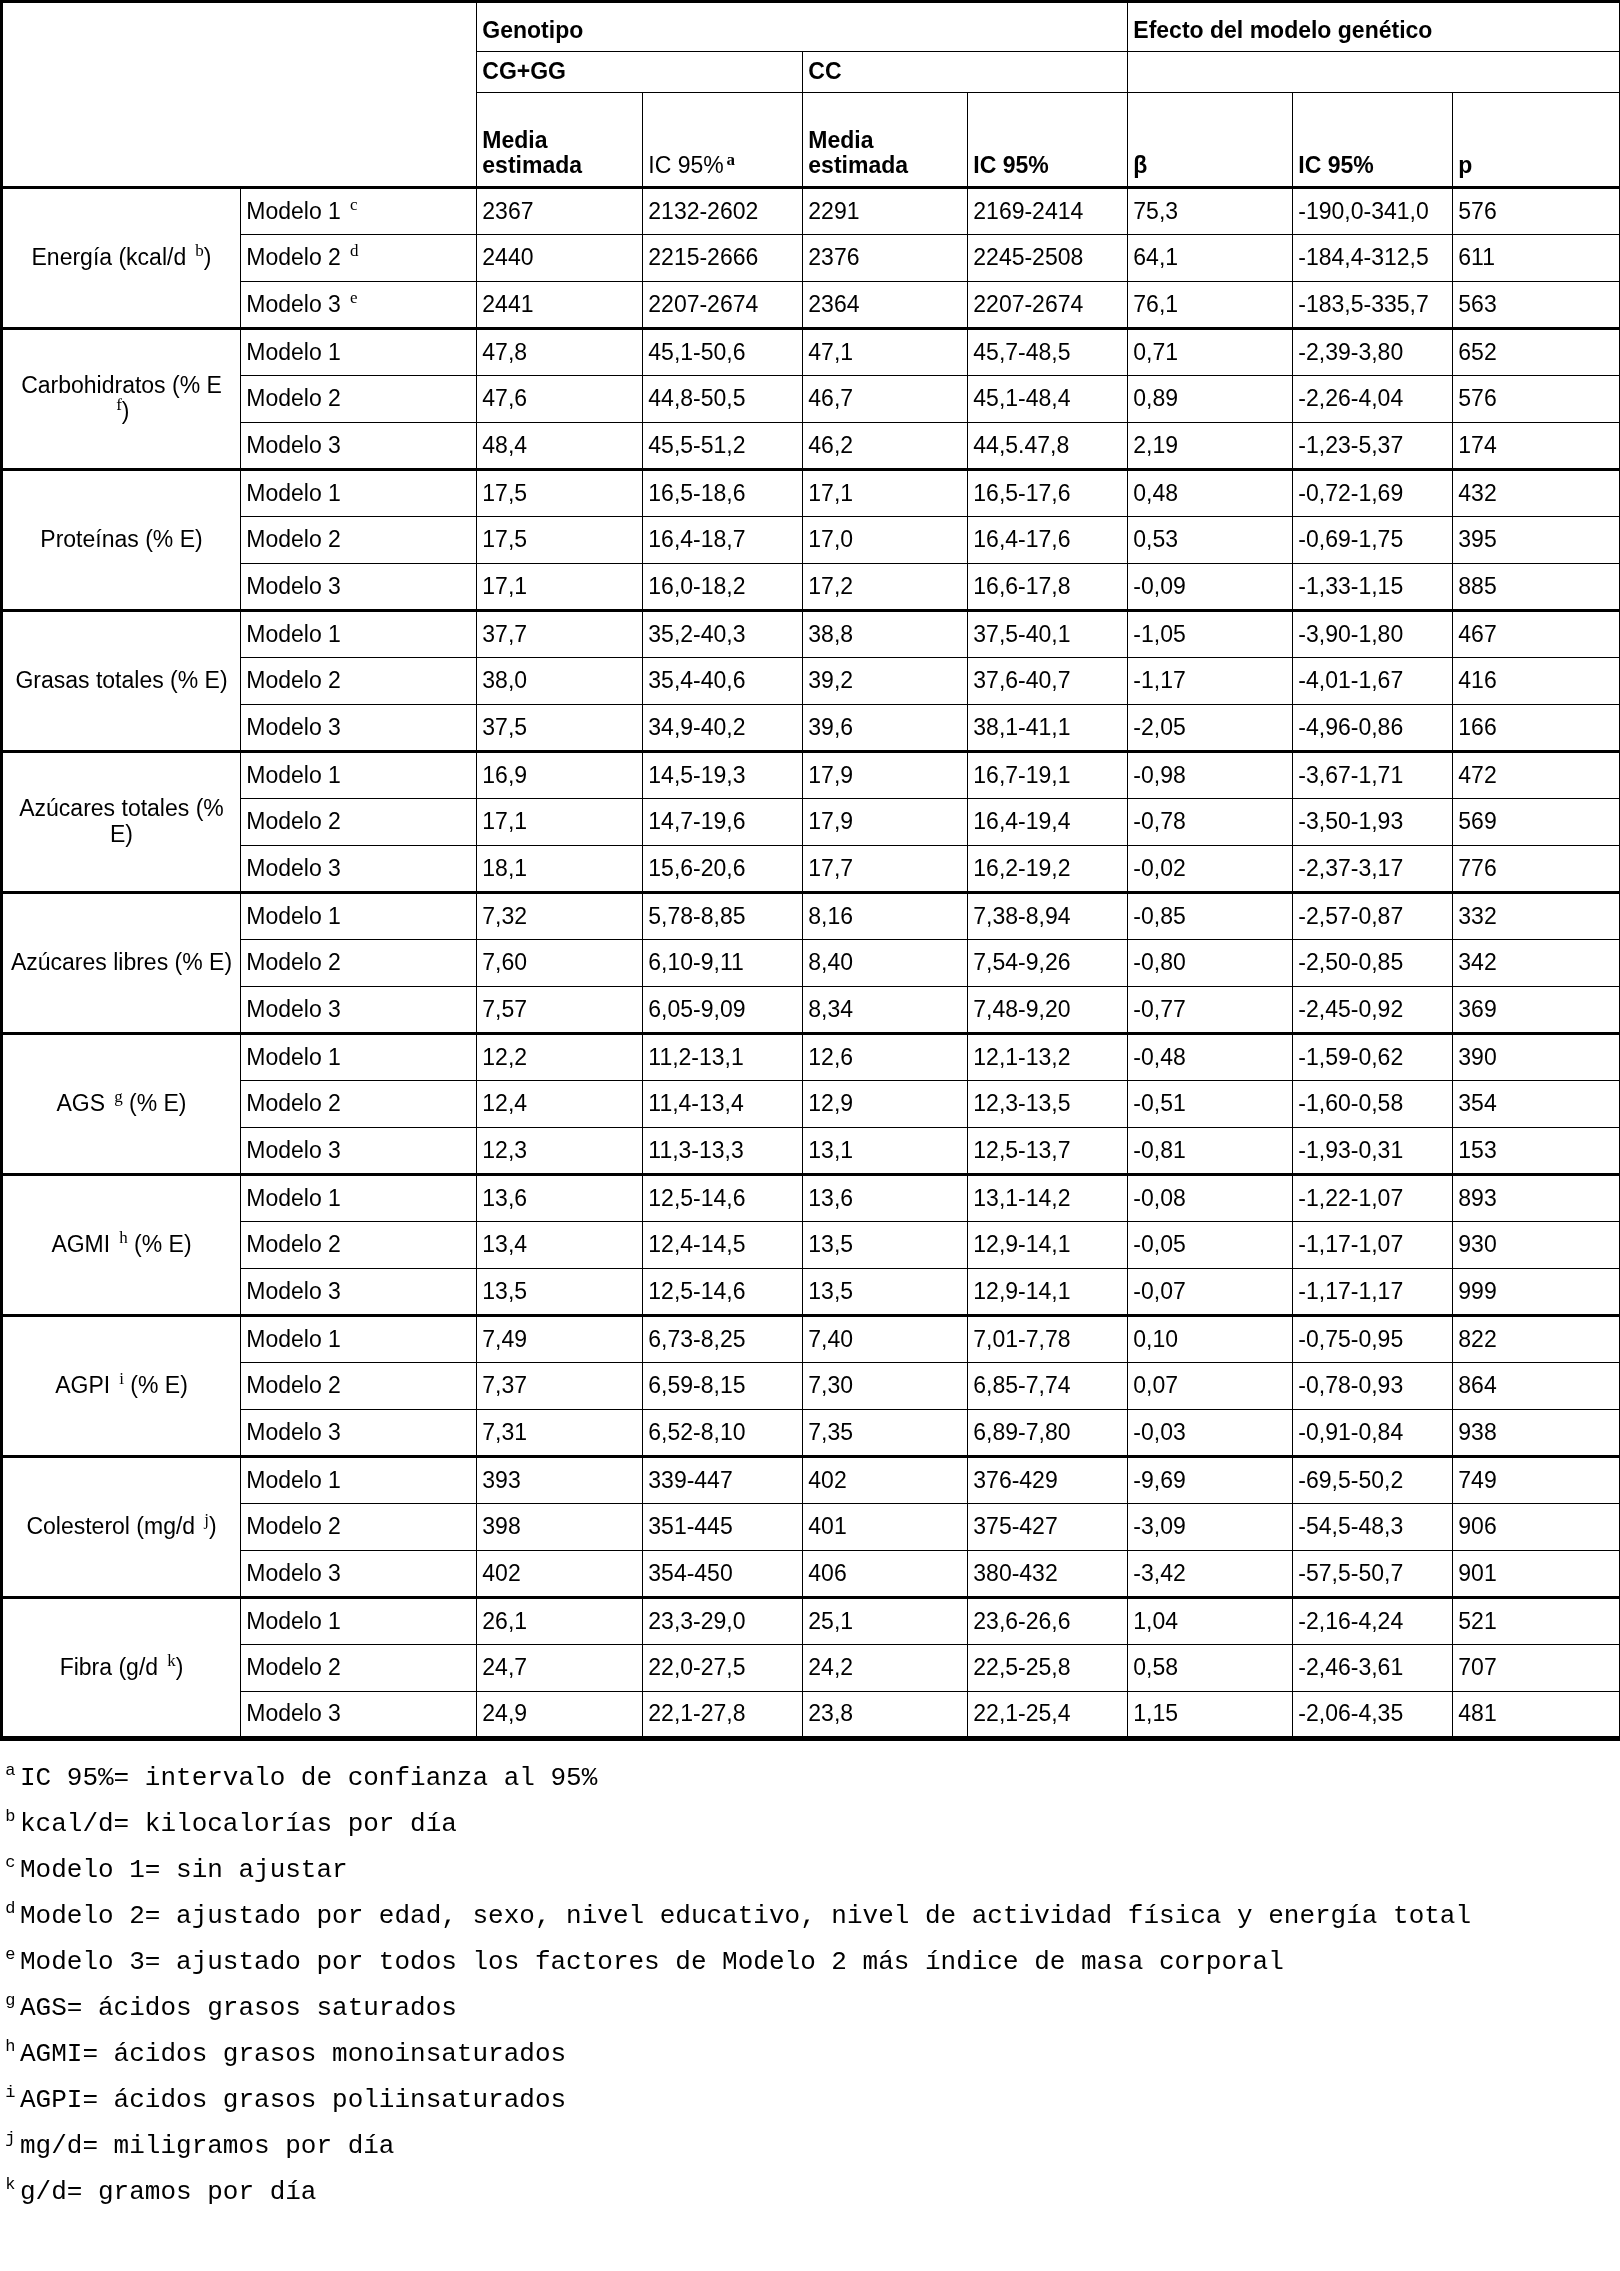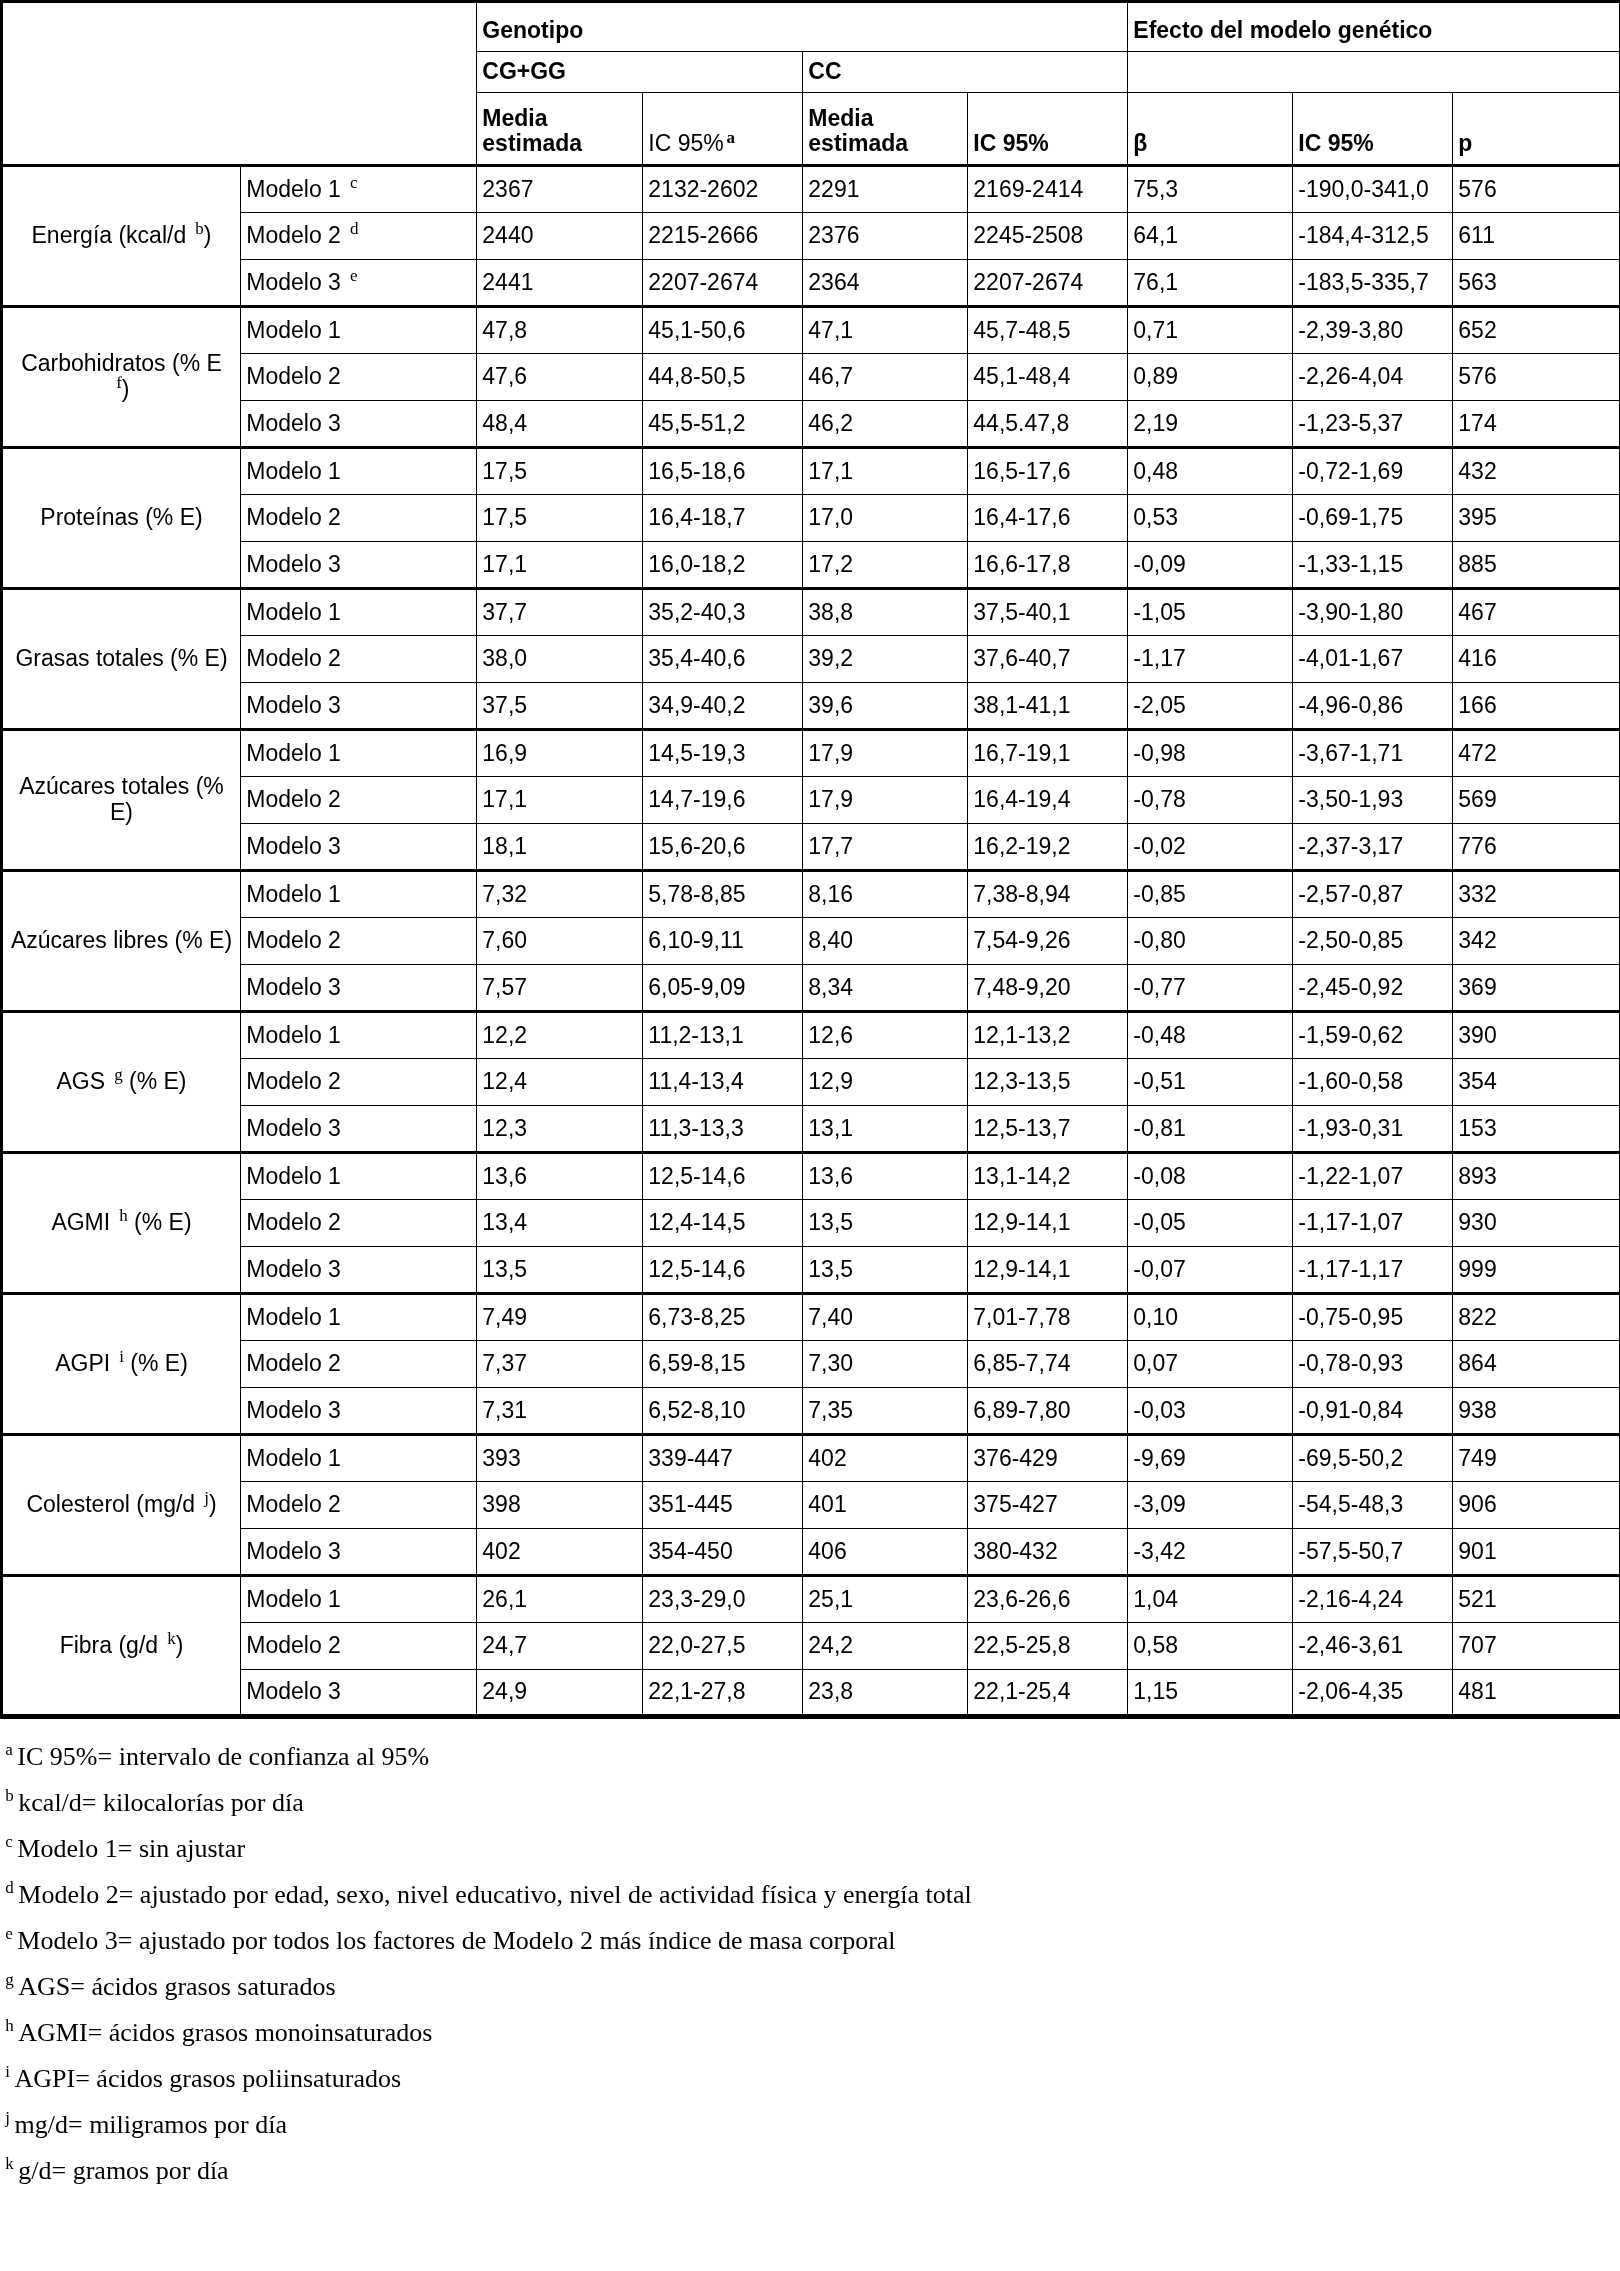--- a/index.html
+++ b/index.html
@@ -28,21 +28,21 @@
   thead td {
     font-weight: bold;
     vertical-align: bottom;
     padding-bottom: 7px;
     text-align: left;
     margin-left: 48px;
   }
   thead { border-bottom: 3.6px solid #000; }
   thead tr:nth-child(1) { height: 50px; }
   thead tr:nth-child(2) { height: 41px; }
-  thead tr:nth-child(3) { height: 73px; }
+  thead tr:nth-child(3) { height: 95px; }
   td.hdr-regular { font-weight: normal; }
   tbody { border-top: 3.6px solid #000; }
   tbody tr { height: 47px; }
   td.rowlabel {
     text-align: center;
     padding: 1.8px 7.1px;
   }
   td.num, td.modelcell { text-align: left; }
   sup.note-sup {
     font-family: "Liberation Serif", serif;
@@ -53,20 +53,21 @@
   }
   sup.note-sup.bold { font-weight: bold; }
   .footnotes {
     padding: 23px 0 0 5.3px;
     font-family: "Liberation Serif", serif;
     font-size: 26px;
   }
   .footnote {
     margin: 0 4px 17px 0;
     line-height: 29px;
+    font-family: Liberation Mono, monospace;
   }
   .footnote sup {
     font-size: 17px;
     line-height: 0;
     vertical-align: super;
     margin-right: 4.5px;
   }
 </style>
 </head>
 <body>

